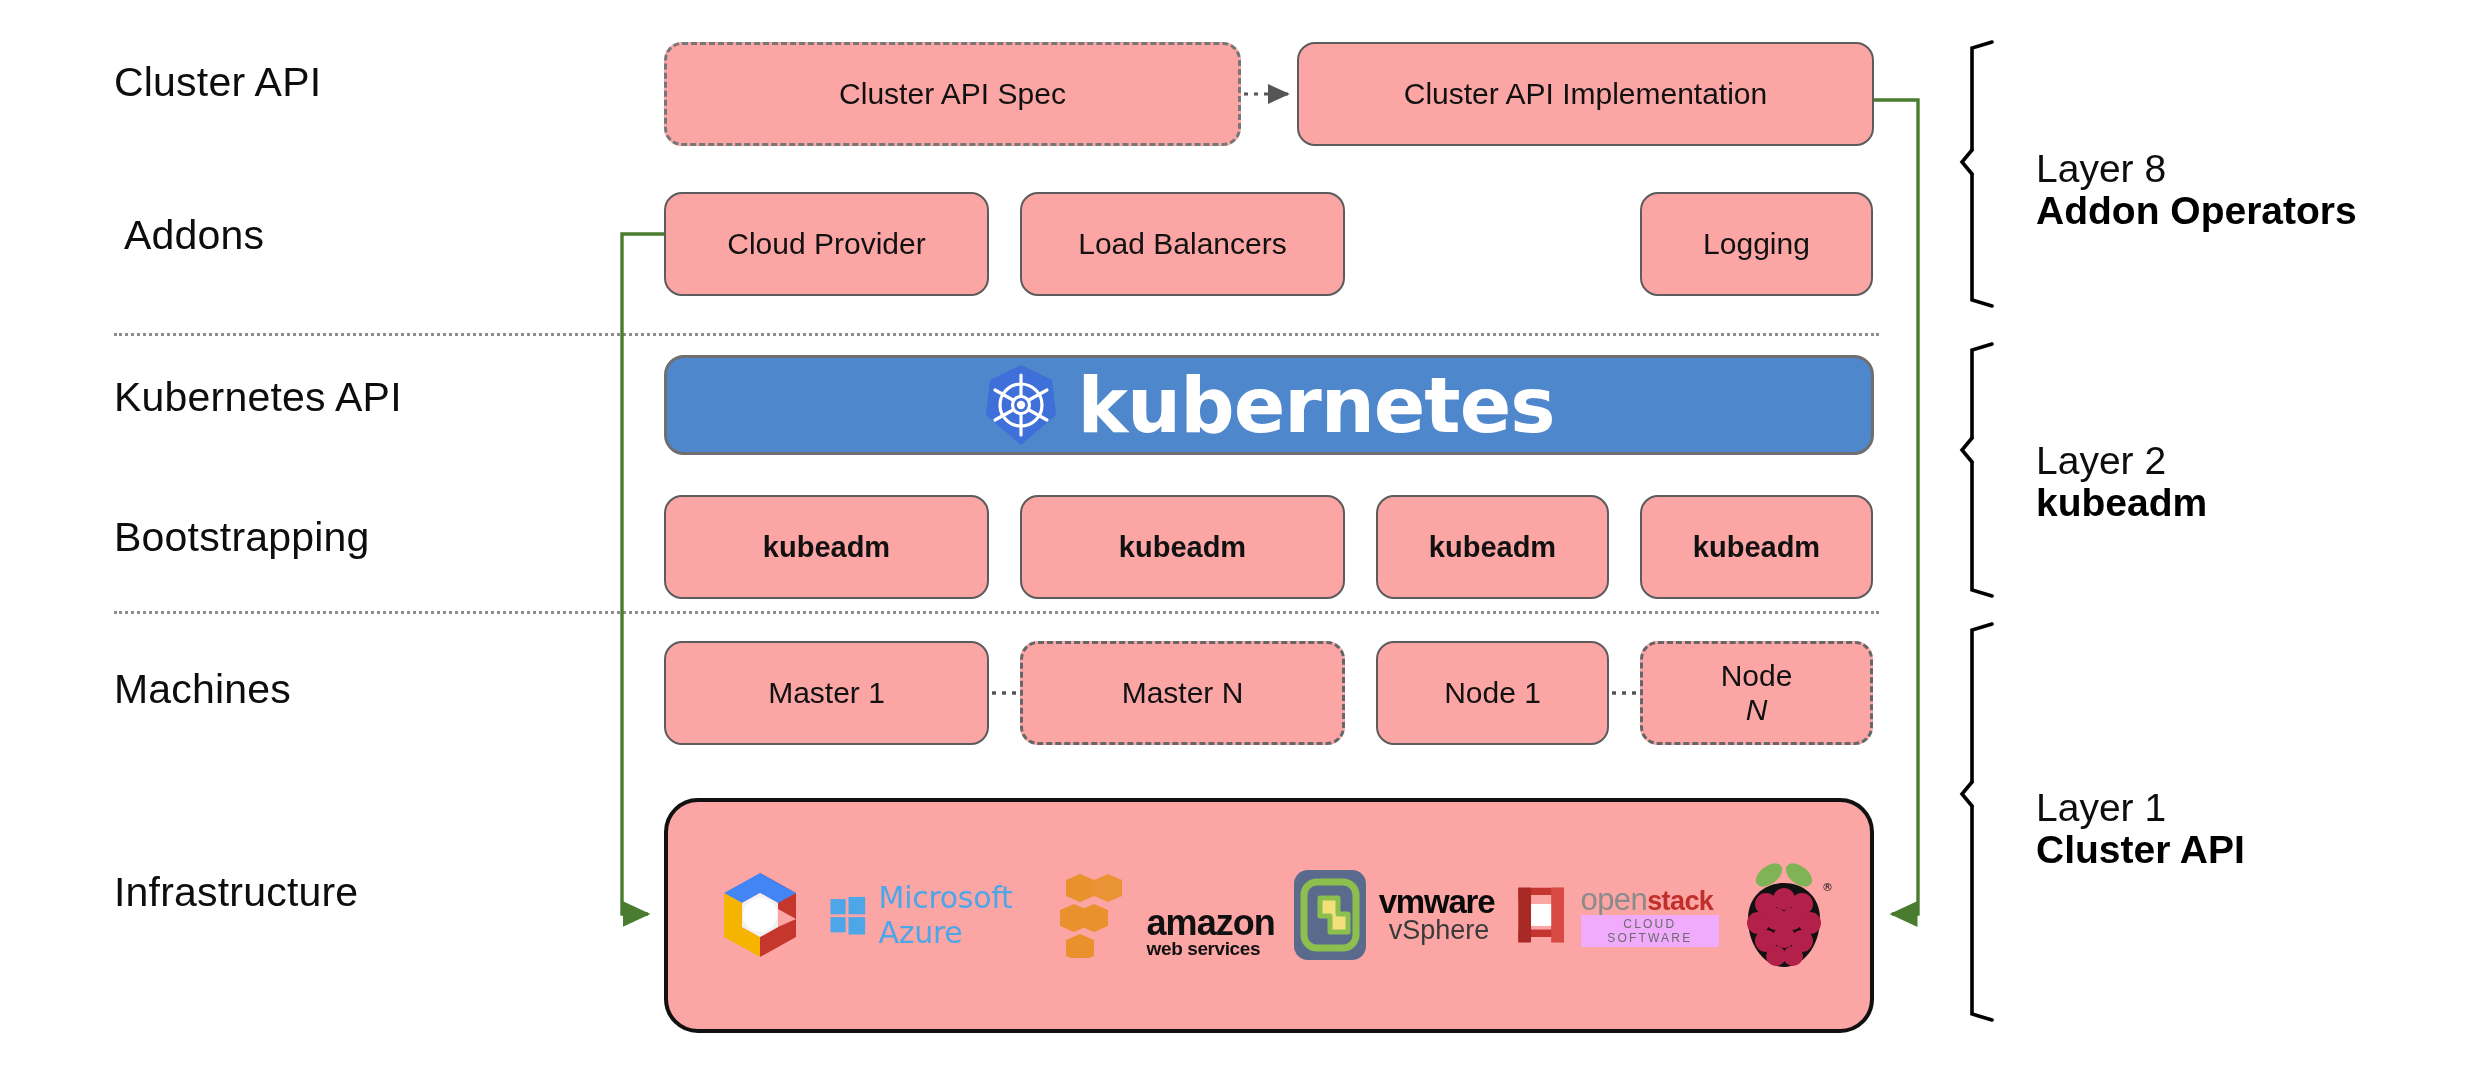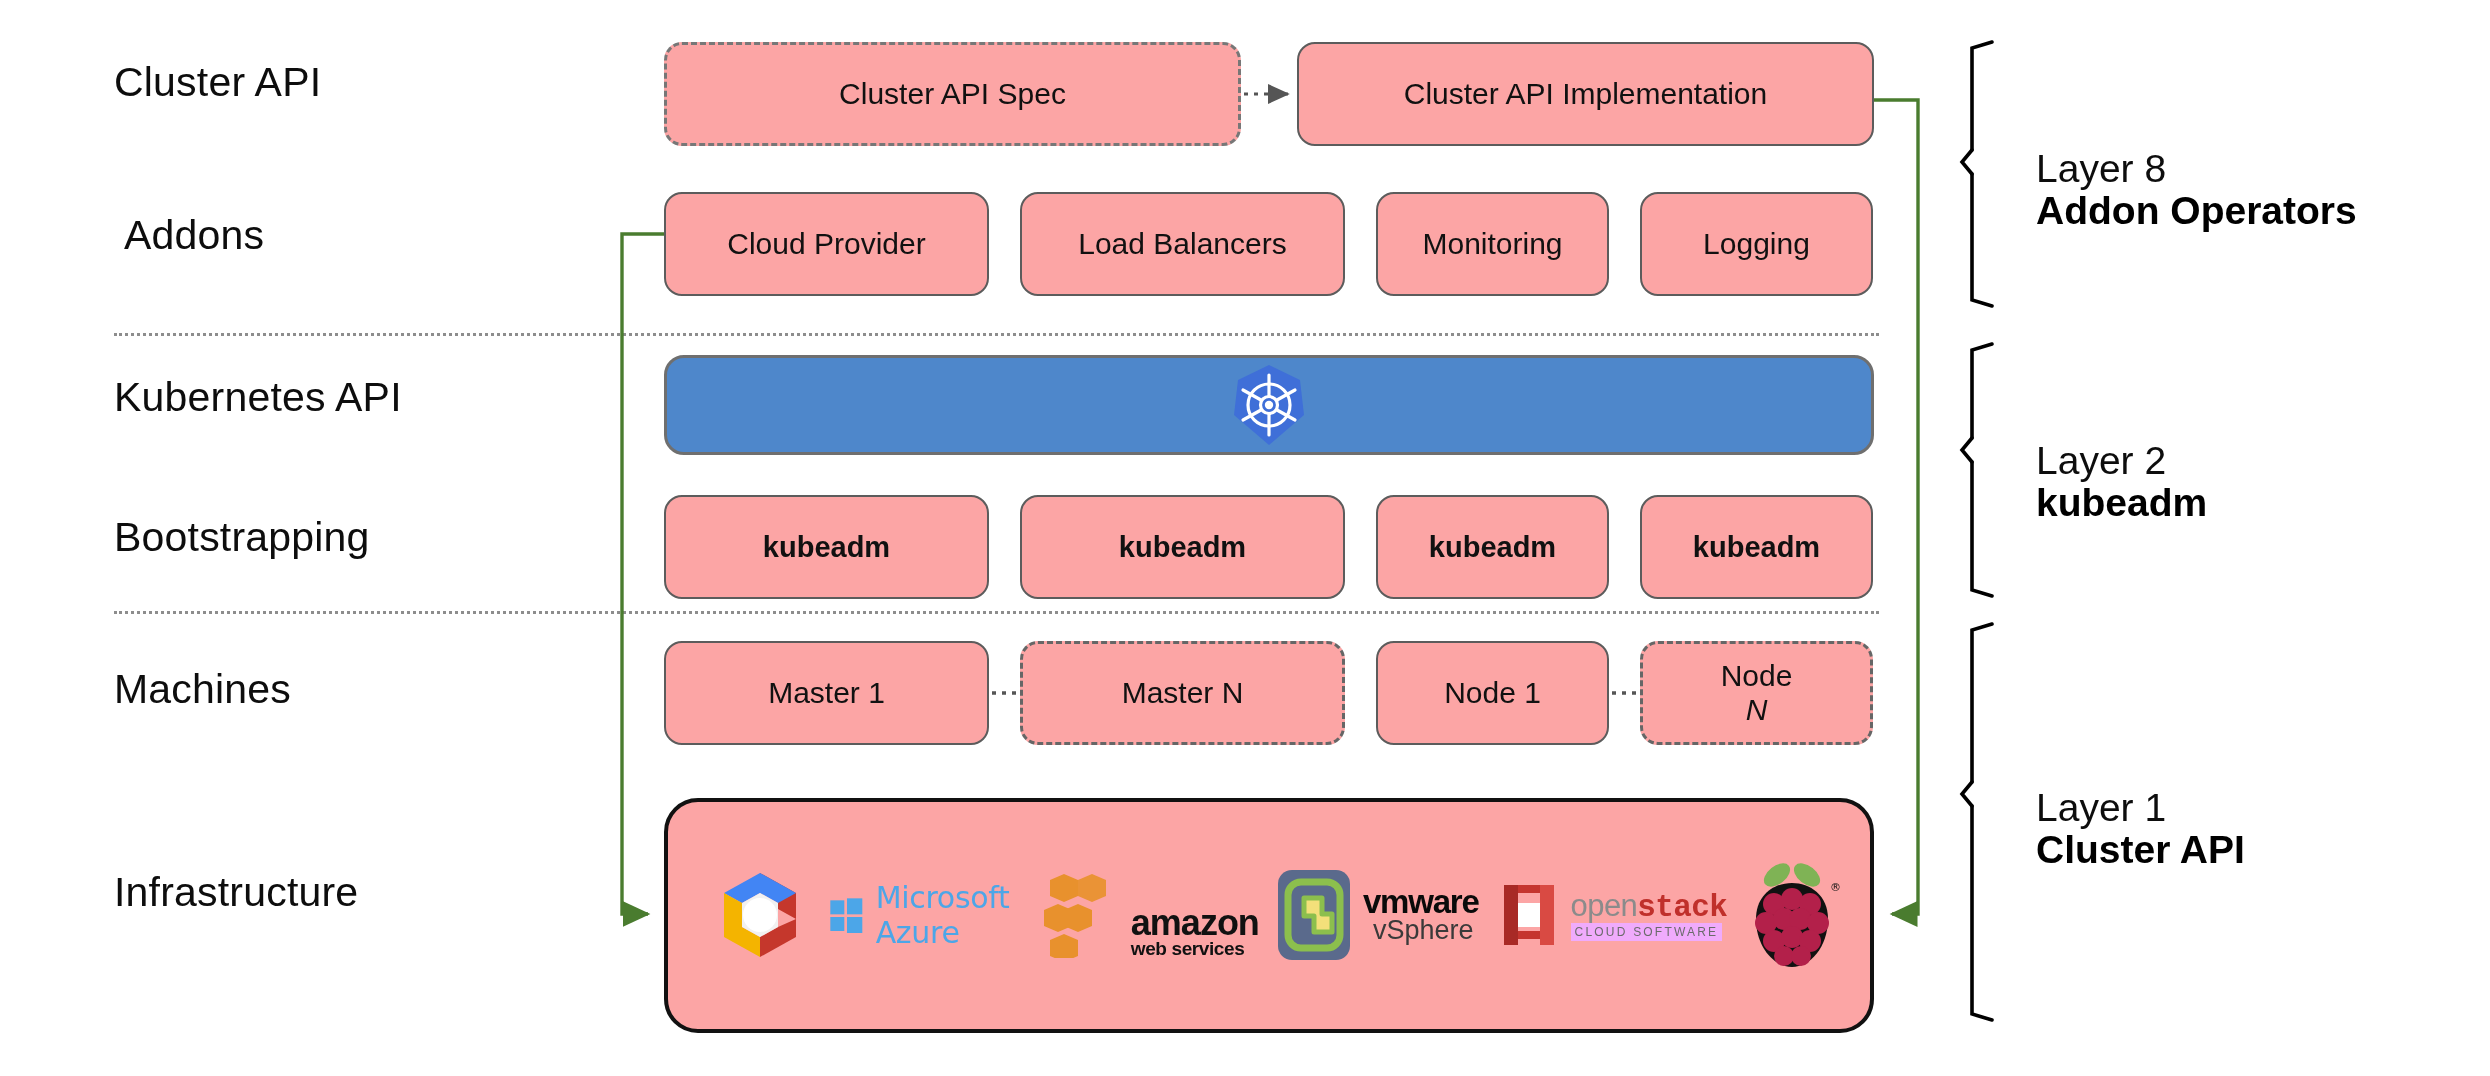--- a/index.html
+++ b/index.html
@@ -56,21 +56,21 @@
   }
   .logo{display:flex;align-items:center;}
 
   .az-text{color:#4ca6e8;font-size:30px;font-weight:400;letter-spacing:-.3px;
            font-family:"DejaVu Sans","Liberation Sans",sans-serif;}
   .aws-amazon{font-size:36px;font-weight:700;color:#111;line-height:.92;letter-spacing:-1px;}
   .aws-sub{font-size:19px;font-weight:700;color:#111;line-height:1;letter-spacing:-.4px;}
   .vm-word{font-size:33px;font-weight:700;color:#0a0a0a;line-height:.95;letter-spacing:-1.2px;}
   .vm-sub{font-size:27px;font-weight:400;color:#3a3a3a;line-height:1;margin-left:10px;}
   .os-open{font-size:31px;color:#8b8b8b;font-weight:400;letter-spacing:-.6px;}
-  .os-stack{font-size:31px;color:#c0302b;font-weight:700;letter-spacing:-.6px;font-family:Liberation Mono, monospace;}
+  .os-stack{font-size:27px;color:#c0302b;font-weight:700;letter-spacing:-.6px;}
   .os-sub{font-size:12px;color:#6b6b6b;letter-spacing:2.2px;background:#f0abfc;
           padding:2px 4px;text-align:center;}
 </style>
 </head>
 <body>
 
 <div class="stage">
 
   <div class="rowlabel" style="left:114px;top:62px;">Cluster API</div>
   <div class="rowlabel" style="left:124px;top:215px;">Addons</div>
@@ -81,40 +81,40 @@
 
   <div class="sep" style="left:114px;top:333px;width:1765px;"></div>
   <div class="sep" style="left:114px;top:611px;width:1765px;"></div>
 
   <div class="box" style="left:664px;top:42px;width:577px;height:104px;border-style:dashed;border-color:#777;border-width:3px;">Cluster API Spec</div>
 
   <div class="box" style="left:1297px;top:42px;width:577px;height:104px;">Cluster API Implementation</div>
 
   <div class="box" style="left:664px;top:192px;width:325px;height:104px;">Cloud Provider</div>
   <div class="box" style="left:1020px;top:192px;width:325px;height:104px;">Load Balancers</div>
-  <div class="box" style="left:1376px;top:192px;width:233px;height:104px;">Monitoring</div>
   <div class="box" style="left:1640px;top:192px;width:233px;height:104px;">Logging</div>
 
   <div class="k8s" style="left:664px;top:355px;width:1210px;height:100px;">
     <span style="display:block;width:74px;height:84px;">
       <svg width="74" height="84" viewBox="0 0 74 84" xmlns="http://www.w3.org/2000/svg">
         <polygon points="37,2 68,17 72,52 37,82 2,52 6,17" fill="#3f6fd8"></polygon>
         <g fill="none" stroke="#ffffff" stroke-width="3.2" stroke-linecap="round">
           <circle cx="37" cy="42" r="21"></circle>
           <circle cx="37" cy="42" r="8.5"></circle>
           <line x1="37" y1="12" x2="37" y2="33"></line>
           <line x1="37" y1="51" x2="37" y2="72"></line>
           <line x1="11" y1="27" x2="29" y2="37"></line>
           <line x1="45" y1="47" x2="63" y2="57"></line>
           <line x1="11" y1="57" x2="29" y2="47"></line>
           <line x1="45" y1="37" x2="63" y2="27"></line>
         </g>
         <circle cx="37" cy="42" r="4.2" fill="#ffffff"></circle>
       </svg>
     </span>
+    <span class="wordmark">kubernetes</span>
   </div>
 
   <div class="box bold" style="left:664px;top:495px;width:325px;height:104px;">kubeadm</div>
   <div class="box bold" style="left:1020px;top:495px;width:325px;height:104px;">kubeadm</div>
   <div class="box bold" style="left:1376px;top:495px;width:233px;height:104px;">kubeadm</div>
   <div class="box bold" style="left:1640px;top:495px;width:233px;height:104px;">kubeadm</div>
 
   <div class="box" style="left:664px;top:641px;width:325px;height:104px;">Master 1</div>
   <div class="box dashed" style="left:1020px;top:641px;width:325px;height:104px;">Master N</div>
   <div class="box" style="left:1376px;top:641px;width:233px;height:104px;">Node 1</div>

